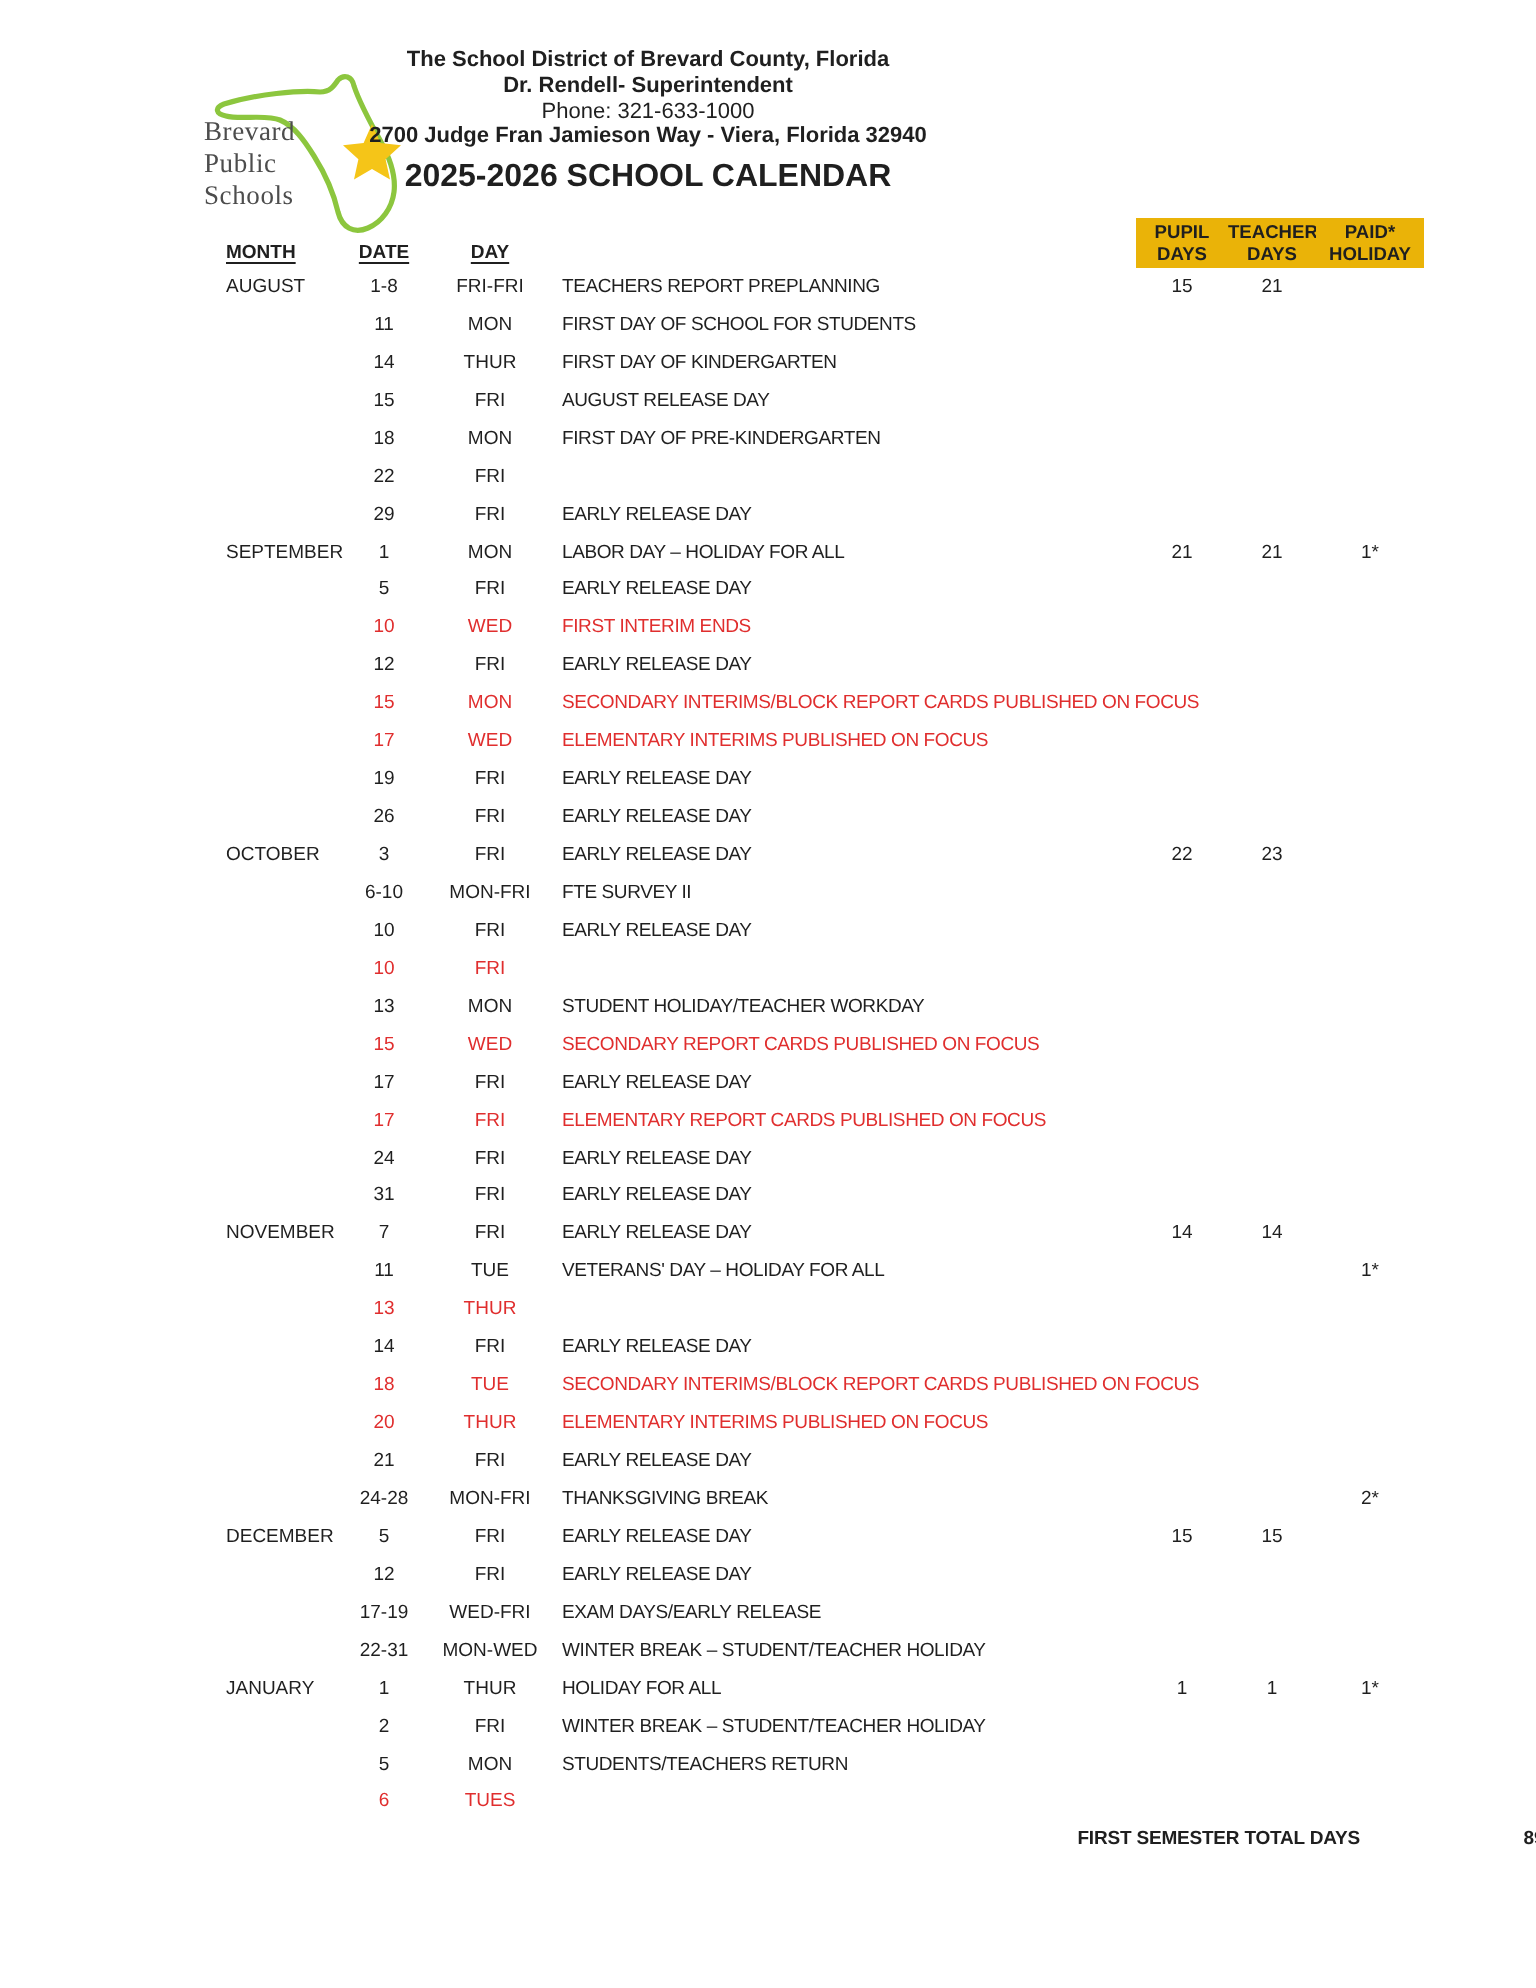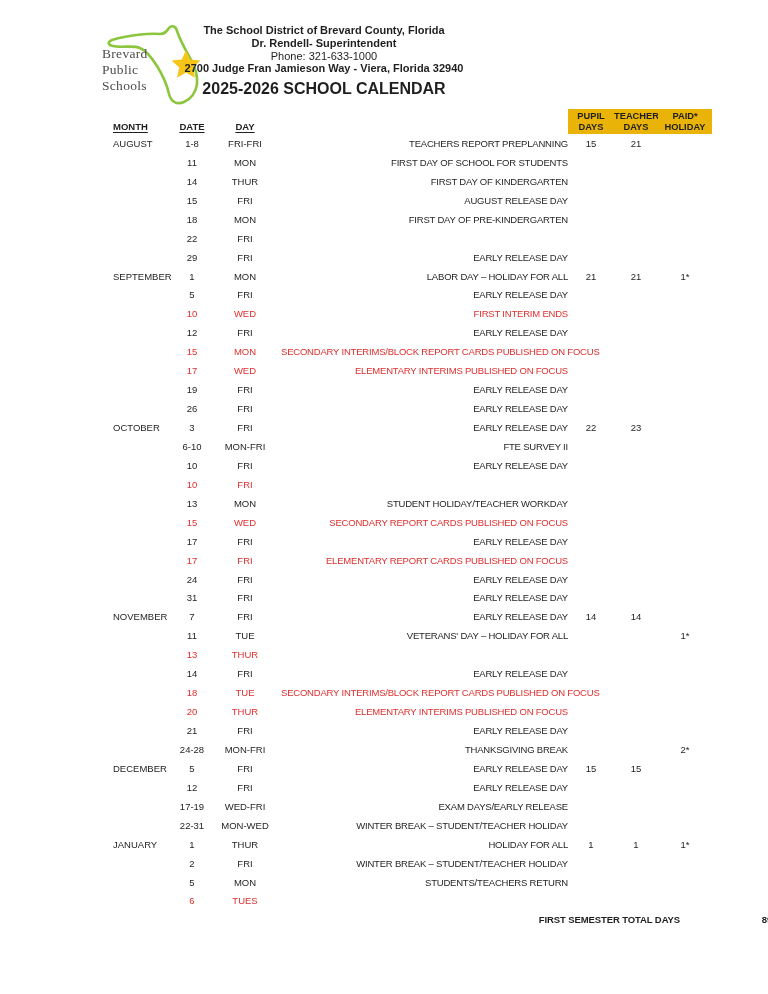--- a/index.html
+++ b/index.html
@@ -6,40 +6,40 @@
   body{
     width:768px;height:994px;background:#ffffff;position:relative;
     font-family:"Liberation Sans",sans-serif;color:#1f1f1f;overflow:hidden;
   }
   
   .letterhead{position:absolute;top:24px;left:0;width:612px;text-align:center;margin-left:18px;}
   .lh-line{font-size:11px;line-height:12.8px;}
   .b{font-weight:bold;}
   .cal-title{font-size:16px;font-weight:bold;margin-top:5px;}
   
-  .logo{position:absolute;left:98px;top:20px;width:126px;height:86px;}
+  .logo{position:absolute;left:98px;top:32px;width:126px;height:86px;}
   .logo svg{position:absolute;left:0;top:0;}
   .logo-text{
     position:absolute;left:4px;top:26px;
     font-family:"Liberation Serif",serif;font-size:13.5px;line-height:16px;
     color:#4d4d4d;letter-spacing:.3px;
   }
   
   .cal-table{position:absolute;left:113px;top:108px;width:599px;font-size:9.5px;}
   .grid{display:grid;grid-template-columns:53px 52px 54px 296px 46px 44px 54px;}
   .header-row{height:26px;align-items:end;}
   .colhead{font-weight:bold;padding-bottom:2px;}
   .colhead span{text-decoration:underline;text-underline-offset:2px;}
   .yellow{background:#eab308;font-weight:bold;font-size:9.3px;line-height:10.5px;
           text-align:center;white-space:pre-line;padding:2px 0 2px 0;}
   .row{height:18.95px;align-items:center;white-space:nowrap;}
   .cell{overflow:visible;}
   .c-month{text-align:left;}
   .c-date,.c-day,.c-num{text-align:center;}
-  .c-event{text-align:right;padding-left:9px;letter-spacing:-0.2px;}
+  .c-event{text-align:left;padding-left:9px;letter-spacing:-0.2px;}
   .red .c-date,.red .c-day,.red .c-event{color:#E02E2E;}
   .total-row{height:19px;align-items:center;font-weight:bold;gap:44px;}
   .total-label{grid-column:1 / span 4;text-align:right;padding-right:20px;letter-spacing:-0.1px;}
 </style>
 </head>
 <body>
 
 <div class="logo">
   <svg width="126" height="86" viewBox="0 0 126 86">
     <path d="M14,20 C30,15 52,13 62,14 C67,14 69,11 71,8 C74,5 78,6 79,11 C82,20 87,29 92,38 C97,47 100,56 99,64 C98,72 93,79 86,82 C79,85 73,82 71,74 C69,65 64,54 59,46 C54,38 49,31 42,28 C35,25 22,28 15,26 C10,25 9,22 14,20 Z" fill="none" stroke="#8CC63E" stroke-width="2.6" stroke-linejoin="round"></path>

